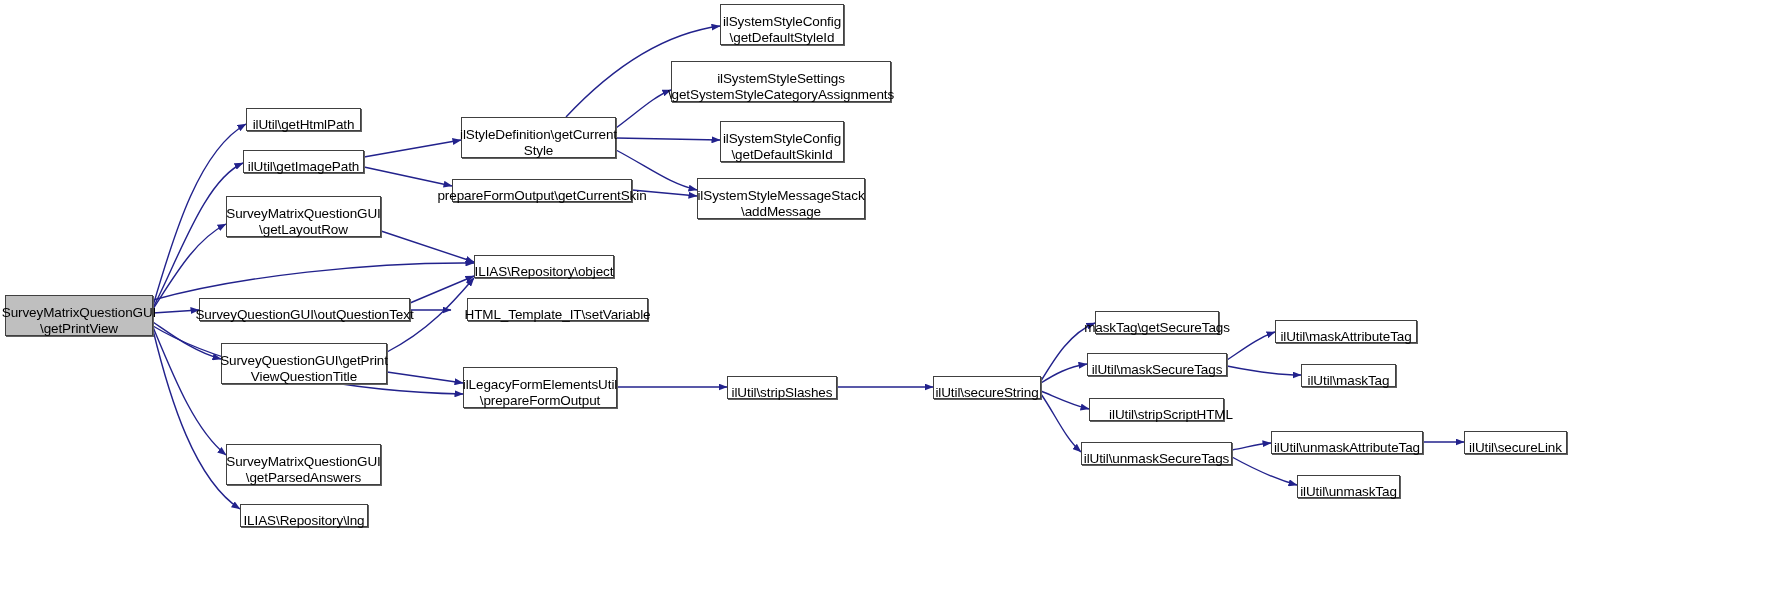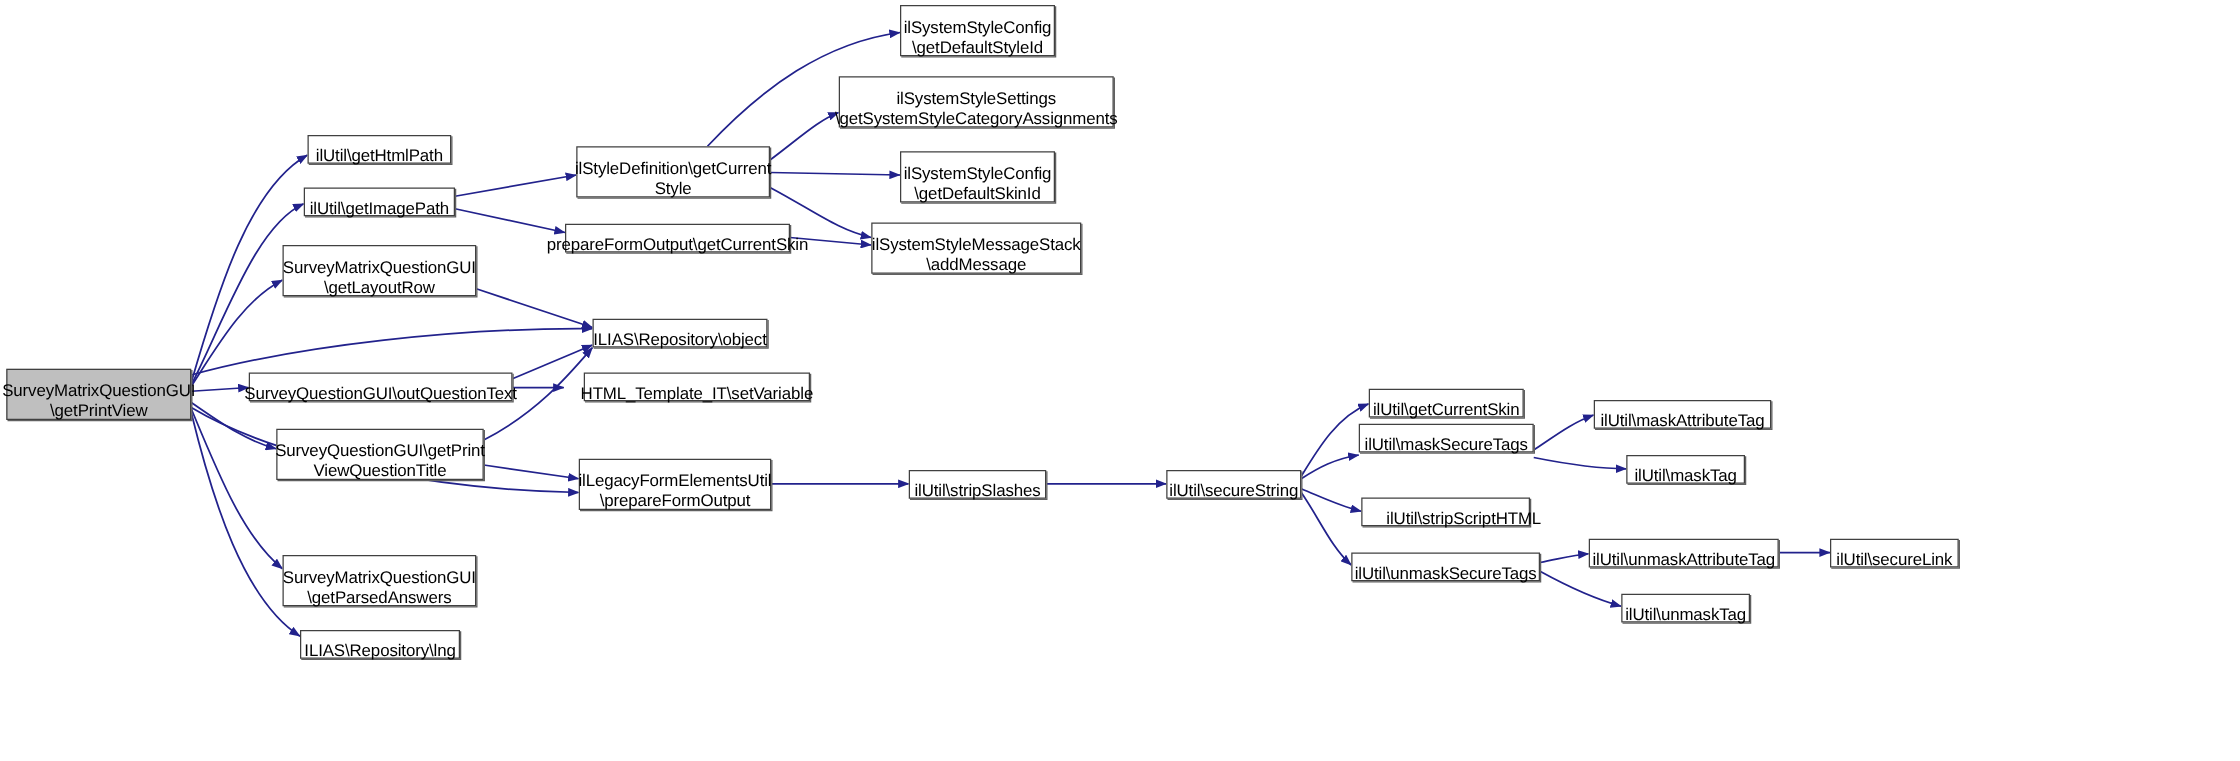--- a/index.html
+++ b/index.html
@@ -101,22 +101,22 @@
       <div class="node" style="left: 720px; top: 4px; width: 124px; height: 41px;"><span class="lbl">ilSystemStyleConfig
 \getDefaultStyleId</span></div>
       <div class="node" style="left: 671px; top: 61px; width: 220px; height: 41px;"><span class="lbl">ilSystemStyleSettings
 \getSystemStyleCategoryAssignments</span></div>
       <div class="node" style="left: 720px; top: 121px; width: 124px; height: 41px;"><span class="lbl">ilSystemStyleConfig
 \getDefaultSkinId</span></div>
       <div class="node" style="left: 697px; top: 178px; width: 168px; height: 41px;"><span class="lbl">ilSystemStyleMessageStack
 \addMessage</span></div>
       <div class="node" style="left: 727px; top: 376px; width: 110px; height: 23px;"><span class="lbl">ilUtil\stripSlashes</span></div>
       <div class="node" style="left: 933px; top: 376px; width: 108px; height: 23px;"><span class="lbl">ilUtil\secureString</span></div>
-      <div class="node" style="left: 1095px; top: 311px; width: 124px; height: 23px;"><span class="lbl">ilUtil\getCurrentSkin</span></div>
-      <div class="node" style="left: 1087px; top: 339px; width: 140px; height: 23px;"><span class="lbl">ilUtil\maskSecureTags</span></div>
+      <div class="node" style="left: 1095px; top: 311px; width: 124px; height: 23px;"><span class="lbl">maskTag\getSecureTags</span></div>
+      <div class="node" style="left: 1087px; top: 353px; width: 140px; height: 23px;"><span class="lbl">ilUtil\maskSecureTags</span></div>
       <div class="node" style="left: 1089px; top: 398px; width: 135px; height: 23px; padding-left: 29px;"><span class="lbl">ilUtil\stripScriptHTML</span></div>
       <div class="node" style="left: 1081px; top: 442px; width: 151px; height: 23px;"><span class="lbl">ilUtil\unmaskSecureTags</span></div>
       <div class="node" style="left: 1275px; top: 320px; width: 142px; height: 23px;"><span class="lbl">ilUtil\maskAttributeTag</span></div>
       <div class="node" style="left: 1301px; top: 364px; width: 95px; height: 23px;"><span class="lbl">ilUtil\maskTag</span></div>
       <div class="node" style="left: 1271px; top: 431px; width: 152px; height: 23px;"><span class="lbl">ilUtil\unmaskAttributeTag</span></div>
       <div class="node" style="left: 1297px; top: 475px; width: 103px; height: 23px;"><span class="lbl">ilUtil\unmaskTag</span></div>
       <div class="node" style="left: 1464px; top: 431px; width: 103px; height: 23px;"><span class="lbl">ilUtil\secureLink</span></div>
     </div>
 </div>
 

